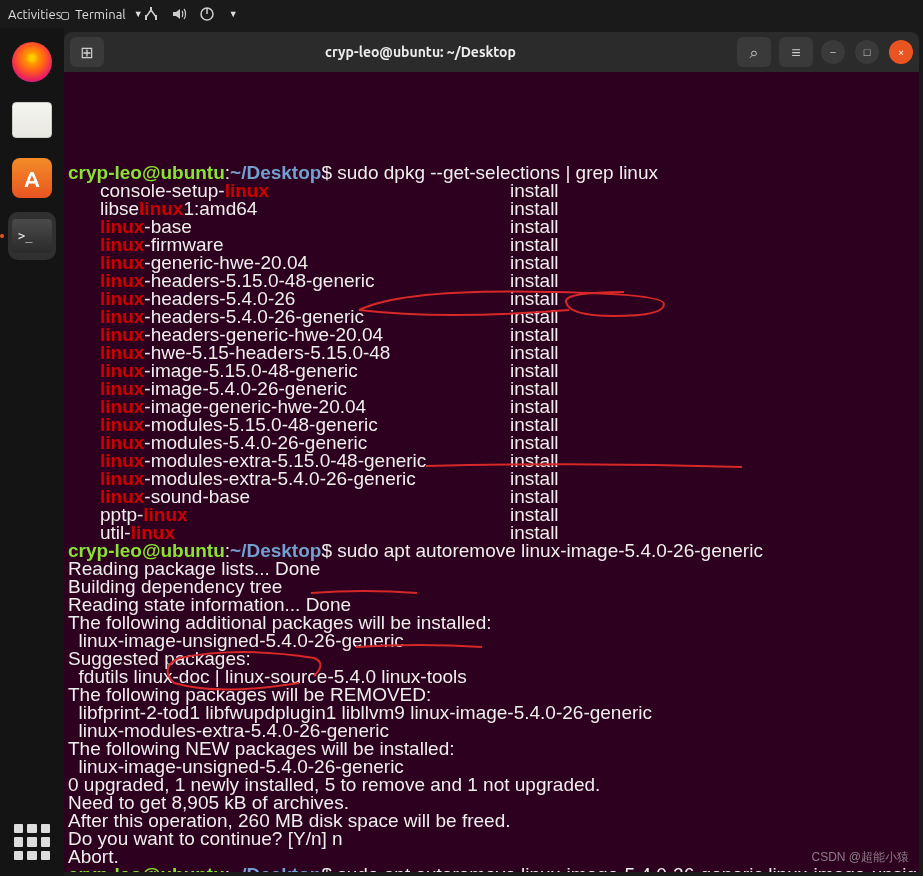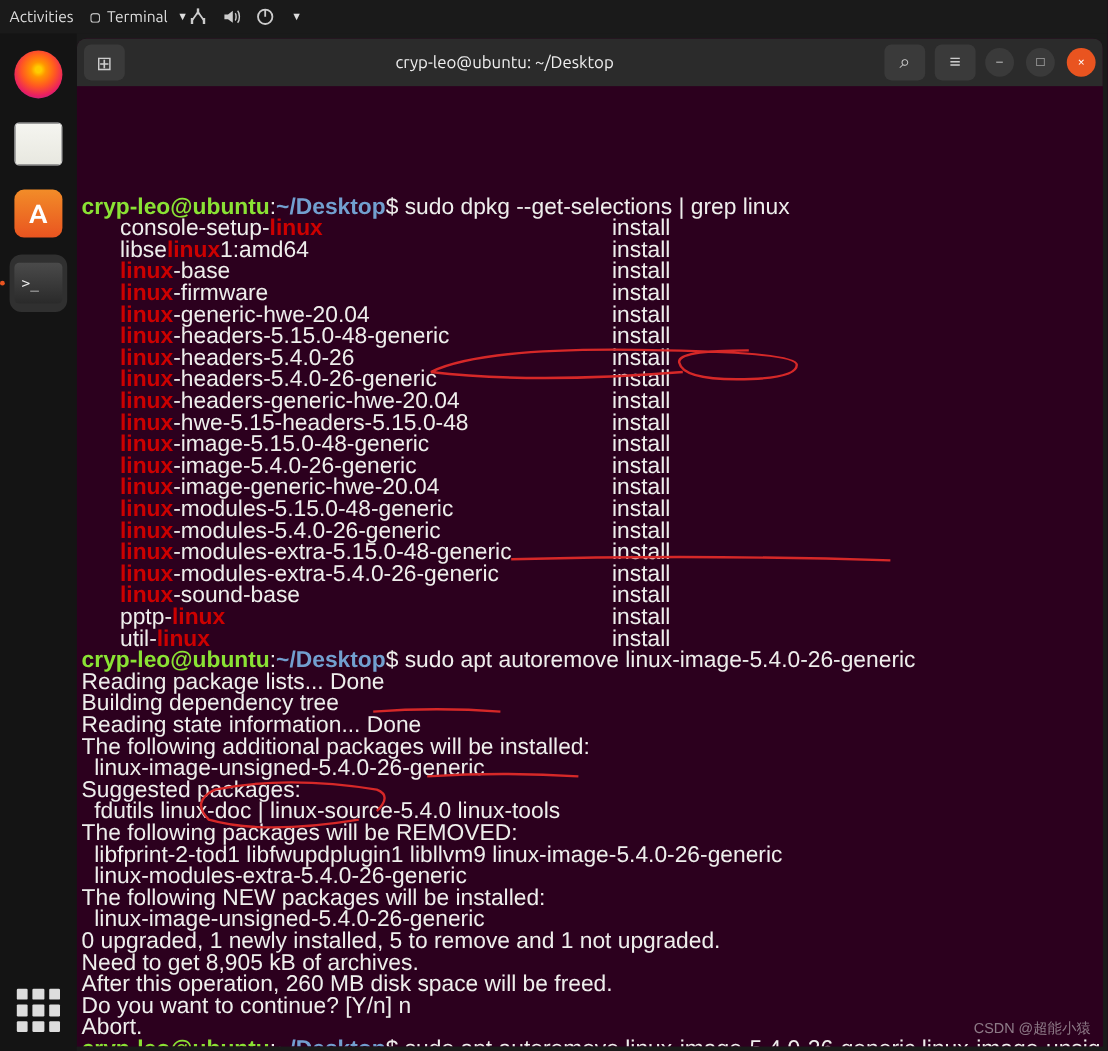--- a/index.html
+++ b/index.html
@@ -13,21 +13,21 @@
 }
 .topbar {
   height: 28px;
   background: #1a1a1a;
   color: #ddd;
   display: flex;
   align-items: center;
   padding: 0 8px;
   font-size: 13px;
 }
-.topbar-left { display: flex; gap: 14px; align-items: center; }
+.topbar-left { display: flex; align-items: center; }
 .topbar-center { flex: 1; text-align: center; }
 .topbar-right { display: flex; gap: 12px; align-items: center; }
 .dropdown-tri { font-size: 9px; margin-left: 2px; }
 .menu-btn { display: flex; align-items: center; gap: 6px; }
 .tray-icon { width: 16px; height: 16px; display: inline-flex; align-items: center; justify-content: center; }
 
 .main-area {
   display: flex;
   height: calc(100% - 28px);
 }
@@ -119,21 +119,21 @@
   width: 34px; height: 30px;
   background: #3a3a3a;
   border-radius: 6px;
   display: flex; align-items: center; justify-content: center;
   color: #ccc;
 }
 .title-text {
   flex: 1;
   text-align: center;
   color: #eee;
-  font-weight: 400;
+  font-weight: 700;
   font-size: 14px;
 }
 .win-controls { display: flex; gap: 10px; align-items: center; }
 .win-btn {
   width: 24px; height: 24px;
   border-radius: 50%;
   background: #3a3a3a;
   display: flex; align-items: center; justify-content: center;
   color: #ccc;
   font-size: 11px;

